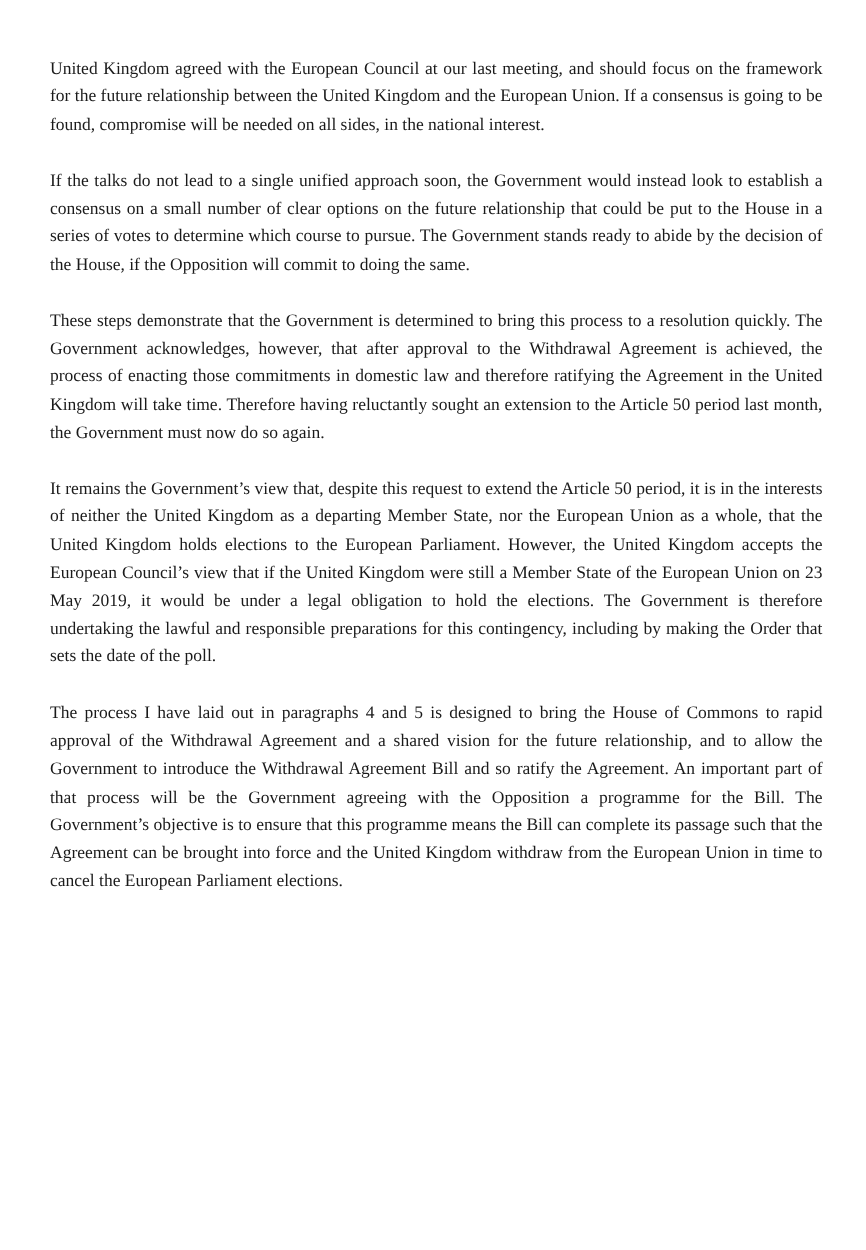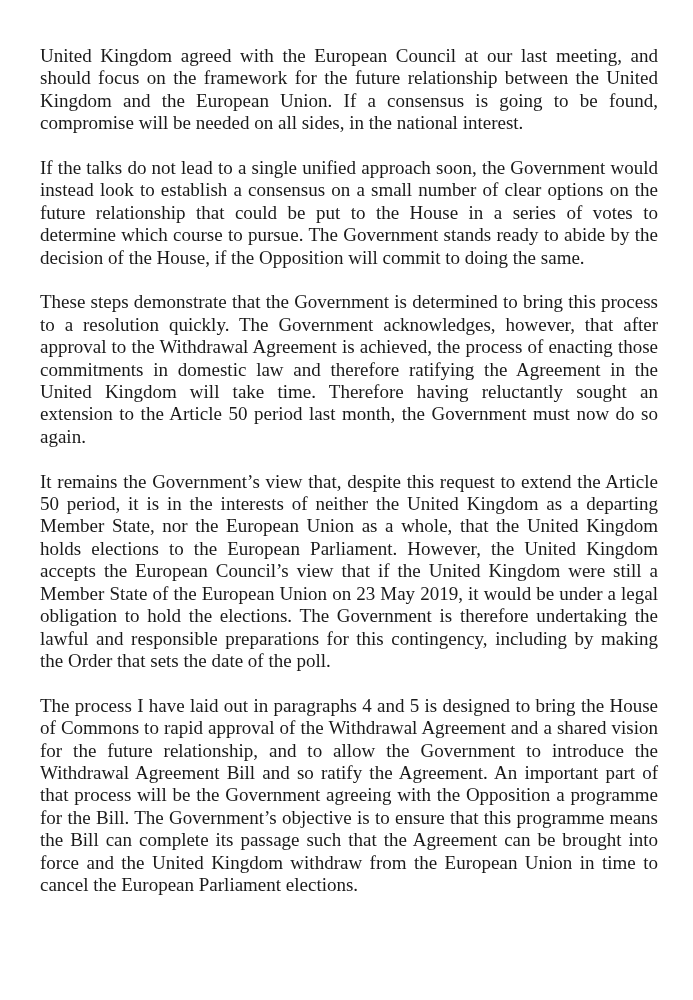--- a/index.html
+++ b/index.html
@@ -13,21 +13,21 @@
     overflow: hidden;
     position: relative;
   }
   .page {
     position: absolute;
     left: 40px;
     top: 45px;
     width: 618px;
     color: #1a1a1a;
     font-family: "Liberation Serif", "DejaVu Serif", serif;
-    font-size: 19px;
+    font-size: 14px;
     line-height: 22.4px;
   }
   .para {
     margin: 0 0 22.4px 0;
     text-align: justify;
     text-align-last: left;
     hyphens: none;
   }
 </style>
 </head>

